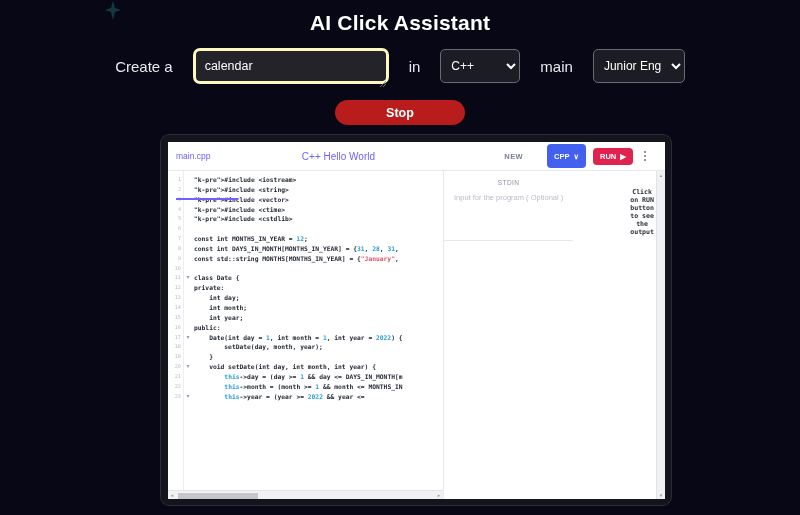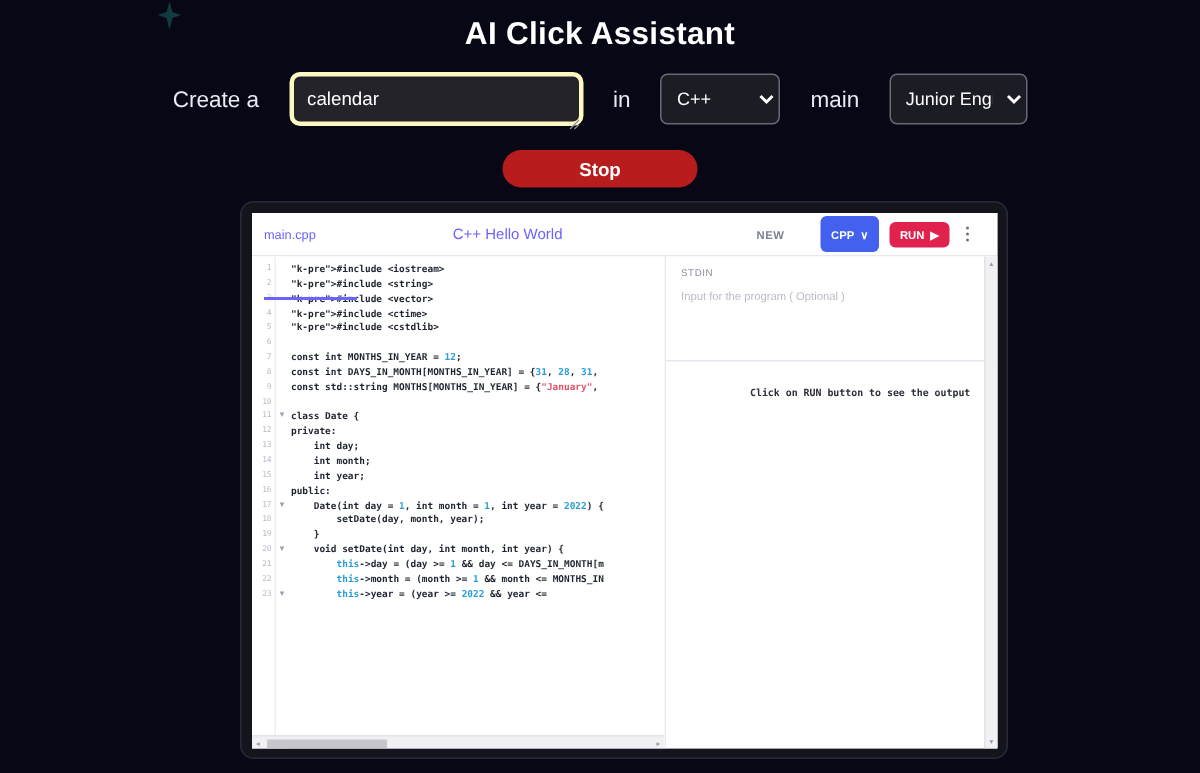--- a/index.html
+++ b/index.html
@@ -246,22 +246,23 @@
   .k-str   { color:#e0526a; }
   .k-num   { color:#2a9dd6; }
   .k-this  { color:#2a9dd6; }
 
   
   .io-pane {
     flex:1;
     background:#ffffff;
     border-left:1px solid #e7e7ef;
     display:flex;
-    flex-direction:column;
+    flex-direction:row;
     min-width:0;
+    text-align:center;
   }
   .stdin-box {
     height:70px;
     border-bottom:1px solid #e7e7ef;
     padding:8px 10px;
   }
   .stdin-label { font-size:6.5px; color:#8b90a0; letter-spacing:.4px; }
   .stdin-ph { font-size:7.5px; color:#b8bcc8; margin-top:7px; }
   .output-box { flex:1; padding:8px 10px; }
   .output-label { font-size:7.5px; color:#2b2f3a; }

